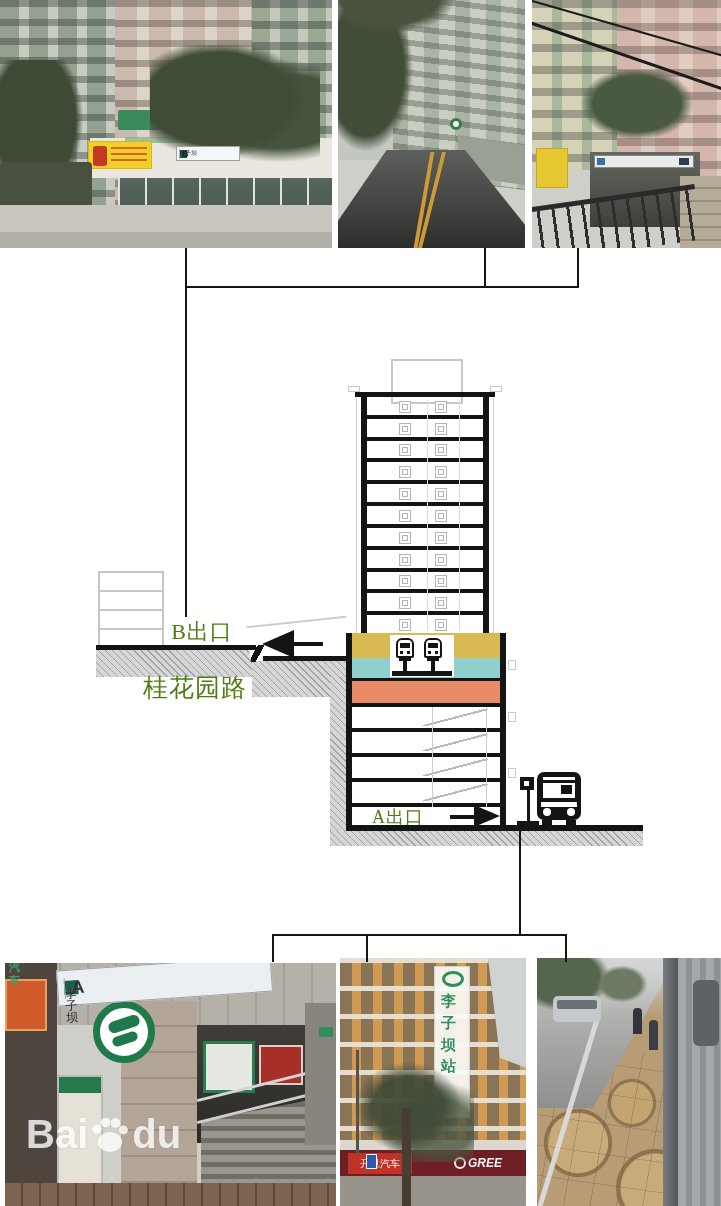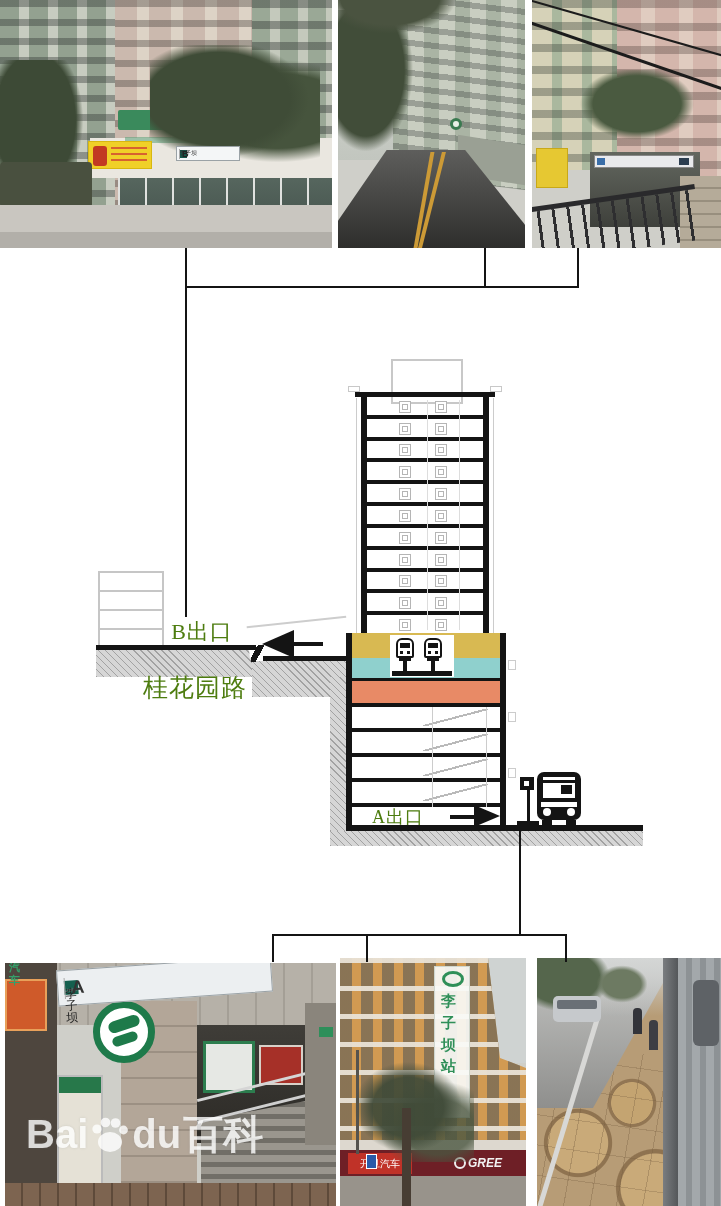--- a/index.html
+++ b/index.html
@@ -606,16 +606,15 @@
   <div id="watermark">
     <span>Bai</span>
     <svg width="40" height="42" viewBox="0 0 40 42">
       <ellipse cx="20" cy="29" rx="12" ry="10" fill="#fff"></ellipse>
       <circle cx="7" cy="16" r="4.6" fill="#fff"></circle>
       <circle cx="15.5" cy="9.5" r="4.8" fill="#fff"></circle>
       <circle cx="25.5" cy="10" r="4.8" fill="#fff"></circle>
       <circle cx="33.5" cy="17" r="4.4" fill="#fff"></circle>
     </svg>
     <span>du</span>
-    <span>百科</span>
   </div>
 
 </div>
 
 </body></html>

